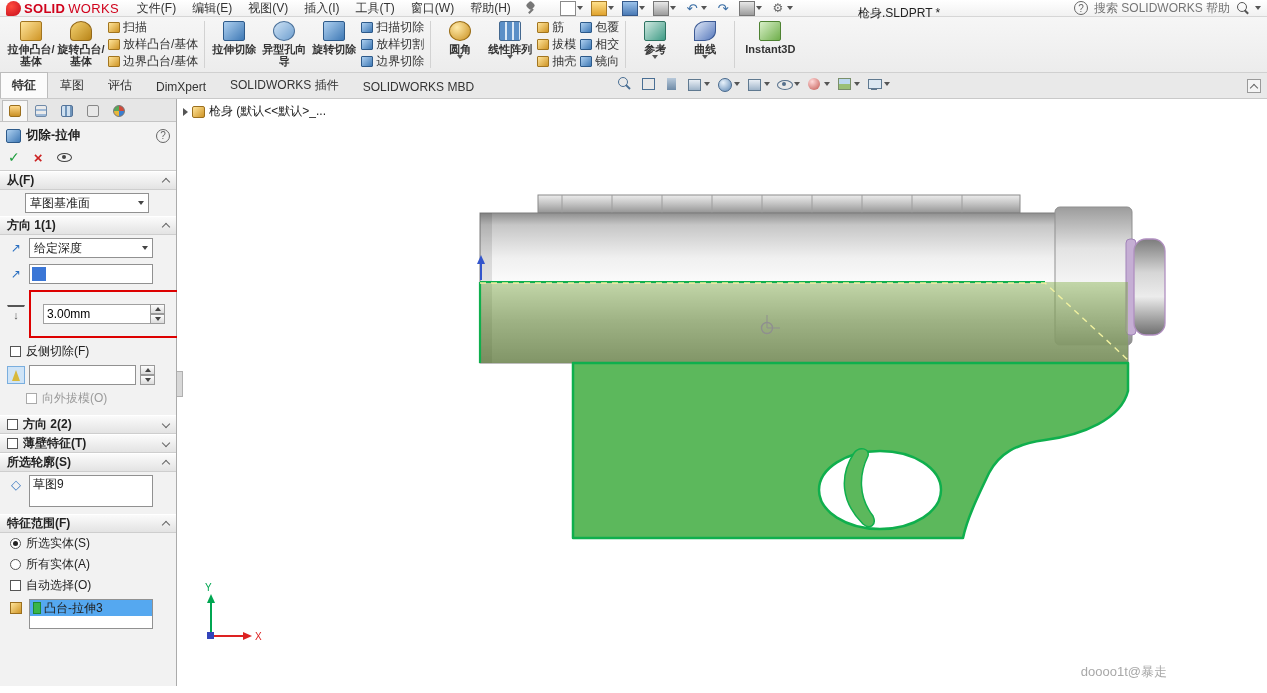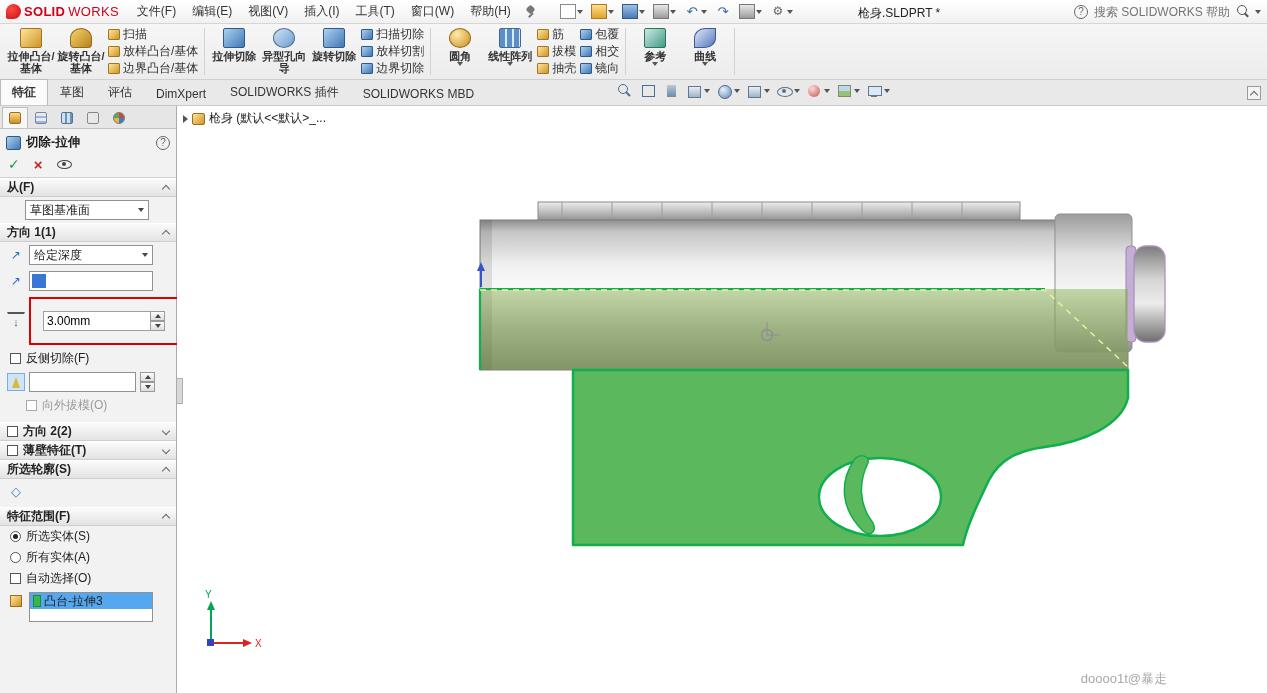--- a/index.html
+++ b/index.html
@@ -1,20 +1,20 @@
 <!DOCTYPE html>
 <html><head>
 <meta charset="utf-8">
 <style>
   html,body{margin:0;padding:0;width:1267px;height:693px;overflow:hidden;
     font-family:"Liberation Sans","DejaVu Sans",sans-serif;font-size:12px;color:#222;background:#fff;}
   *{box-sizing:border-box;}
 
   
-  .menubar{height:24px;display:flex;align-items:center;background:linear-gradient(#ffffff,#f1f1f1);
+  .menubar{height:17px;display:flex;align-items:center;background:linear-gradient(#ffffff,#f1f1f1);
     border-bottom:1px solid #d6d6d6;padding:0 6px;position:relative;}
   .logo{display:flex;align-items:center;gap:3px;margin-right:10px;}
   .logo-mark{width:15px;height:15px;border-radius:50% 50% 50% 2px;background:radial-gradient(circle at 35% 35%,#ff4b3e,#c60c1c);}
   .logo-solid{color:#d0021b;font-weight:700;font-size:13px;letter-spacing:.3px;}
   .logo-works{color:#d0021b;font-weight:300;font-size:13px;letter-spacing:.3px;}
   .menu-item{padding:3px 8px;color:#333;cursor:default;}
   .pin{width:12px;height:14px;position:relative;margin:0 6px;}
   .pin::before{content:"";position:absolute;width:7px;height:7px;background:#777;border-radius:2px;left:2px;top:1px;transform:rotate(45deg);}
   .pin::after{content:"";position:absolute;width:1.5px;height:6px;background:#777;left:5px;top:7px;transform:rotate(45deg);}
   .qbar{display:flex;align-items:center;gap:2px;margin-left:14px;}
@@ -309,20 +309,26 @@
       <span class="lbl">参考</span>
       <span class="caret"></span>
     </div>
     <div class="rb-big">
       <span class="bic ic-curve"></span>
       <span class="lbl">曲线</span>
       <span class="caret"></span>
     </div>
   </div>
   <div class="rsep"></div>
+  <div class="rgroup">
+    <div class="rb-big" style="width:62px">
+      <span class="bic ic-i3d"></span>
+      <span class="lbl">Instant3D</span>
+    </div>
+  </div>
 </div>
 
 <div class="tabbar">
   <span class="tab active">特征</span>
   <span class="tab">草图</span>
   <span class="tab">评估</span>
   <span class="tab">DimXpert</span>
   <span class="tab">SOLIDWORKS 插件</span>
   <span class="tab">SOLIDWORKS MBD</span>
 
@@ -478,20 +484,25 @@
       <span>薄壁特征(T)</span>
       <span class="chev down"></span>
     </div>
 
     <div class="sec-hdr">
       <span>所选轮廓(S)</span>
       <span class="chev up"></span>
     </div>
     <div class="pm-row" style="align-items:flex-start">
       <span class="rowic dia">◇</span>
+      <div class="pm-list" style="height:32px">
+        <div class="lrow">
+            <span>草图9</span>
+          </div>
+      </div>
     </div>
 
     <div class="sec-hdr" style="margin-top:4px">
       <span>特征范围(F)</span>
       <span class="chev up"></span>
     </div>
     <div class="cbrow">
       <span class="rb on"></span>
       <span>所选实体(S)</span>
     </div>

